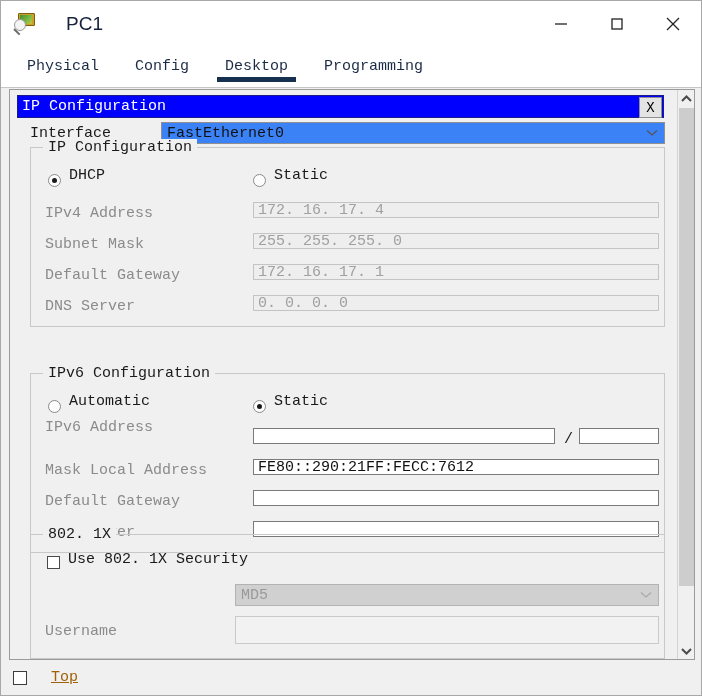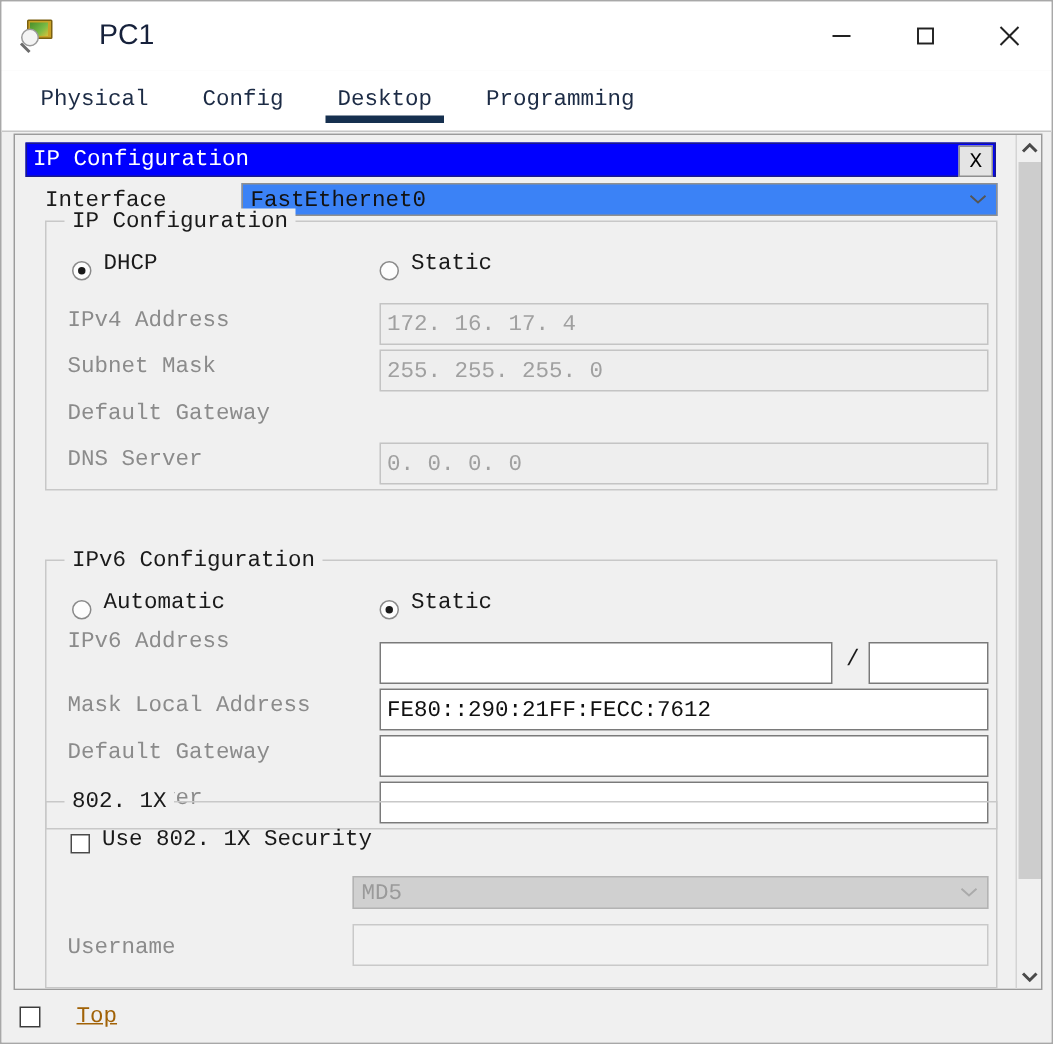--- a/index.html
+++ b/index.html
@@ -172,21 +172,21 @@
     top: -9px; left: 12px;
     background: #f0f0f0;
     padding: 0 5px;
     font-size: 15px;
     color: #1a1a1a;
   }
 
   
   .tf {
     position: absolute;
-    height: 28px;
+    height: 16px;
     background: #ffffff;
     border: 1px solid #7a7a7a;
     font-size: 15px;
     color: #111;
     display: flex; align-items: center;
     padding-left: 4px;
     cursor: text;
   }
   .tf.disabled {
     background: #eeeeee;
@@ -347,20 +347,21 @@
         <div class="radio" style="left:222px;top:26px;"></div>
         <div class="opt-label" style="left:243px;top:19px;">Static</div>
 
         <div class="row-label dim" style="position:absolute;left:14px;top:57px;">IPv4 Address</div>
         <div class="tf disabled" style="left:222px;top:54px;width:406px;">172. 16. 17. 4</div>
 
         <div class="row-label dim" style="position:absolute;left:14px;top:88px;">Subnet Mask</div>
         <div class="tf disabled" style="left:222px;top:85px;width:406px;">255. 255. 255. 0</div>
 
         <div class="row-label dim" style="position:absolute;left:14px;top:119px;">Default Gateway</div>
+        <div class="tf disabled" style="left:222px;top:116px;width:406px;">172. 16. 17. 1</div>
 
         <div class="row-label dim" style="position:absolute;left:14px;top:150px;">DNS Server</div>
         <div class="tf disabled" style="left:222px;top:147px;width:406px;">0. 0. 0. 0</div>
       </div>
 
       <div class="group" style="left:20px;top:255px;width:635px;height:180px;margin-top:28px;">
         <div class="group-title">IPv6 Configuration</div>
 
         <div class="radio" style="left:17px;top:26px;"></div>
         <div class="opt-label" style="left:38px;top:19px;">Automatic</div>

